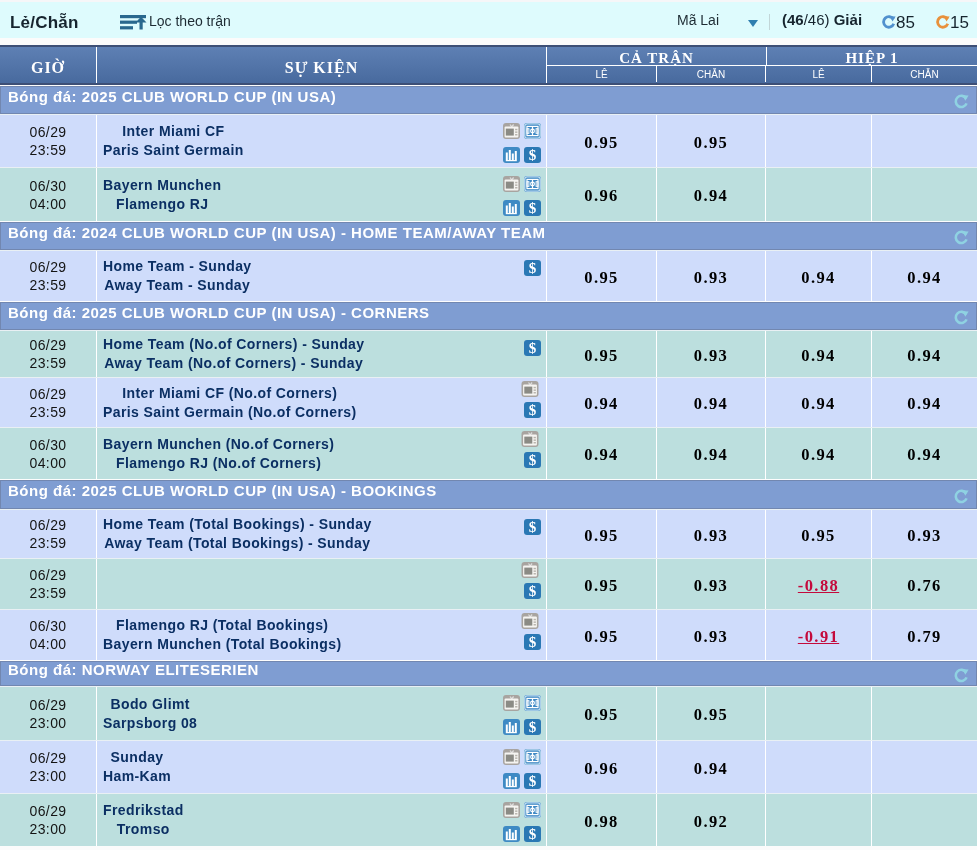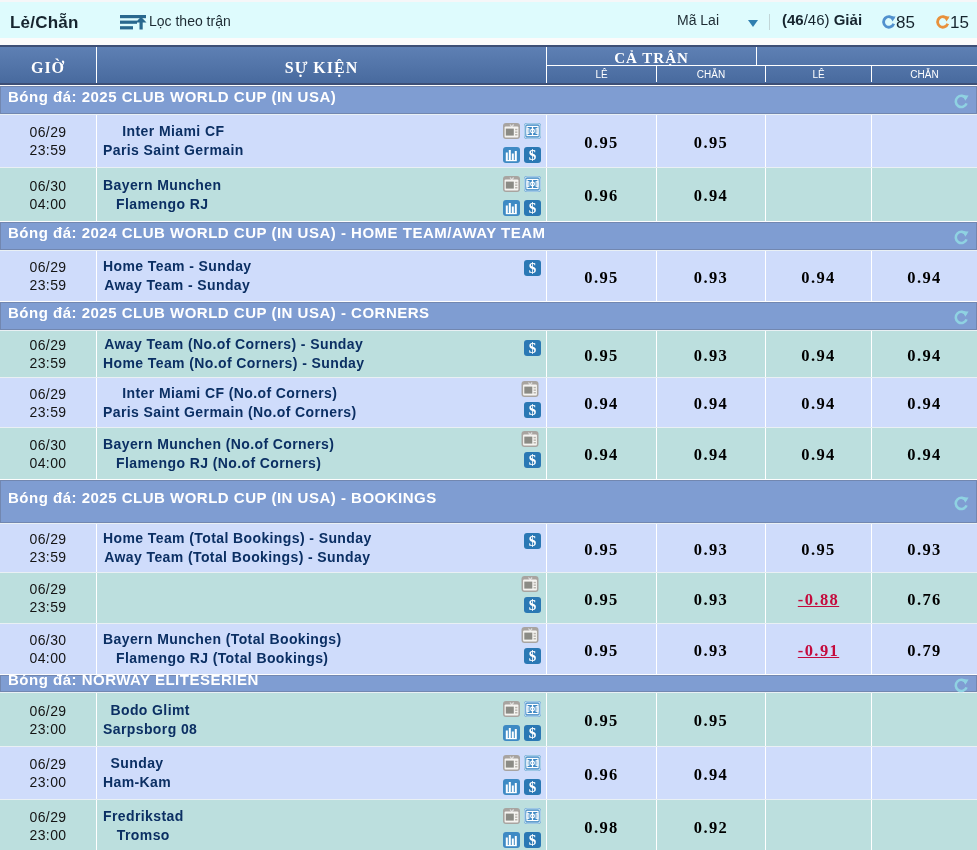--- a/index.html
+++ b/index.html
@@ -71,20 +71,21 @@
 <polygon points="9.5,1.2 15.6,1.6 12.3,6.8" fill="#e8913c"></polygon>
 </svg>15</div>
 </div>
 <div class="gap"></div>
 <div class="thead">
   <div class="hg">GIỜ</div>
   <div class="he">SỰ KIỆN</div>
   <div class="hr">
     <div class="top">
         <div>CẢ TRẬN</div>
+        <div>HIỆP 1</div>
       </div>
     <div class="bot">
         <div class="b1">LÊ</div>
         <div class="b2">CHẴN</div>
         <div class="b3">LÊ</div>
         <div class="b4">CHẴN</div>
       </div>
   </div>
 </div>
 <div class="band" style="height:29px">
@@ -222,22 +223,22 @@
 <polygon points="9.5,1.2 15.6,1.6 12.3,6.8" fill="#8fd2e2"></polygon>
 </svg>
   </div>
 <div class="row grn" style="height:47px">
 <div class="cg">
       <div>06/29</div>
       <div>23:59</div>
     </div>
 <div class="ce">
       <div class="tn">
+        <div>Home Team (No.of Corners) - Sunday</div>
         <div>Away Team (No.of Corners) - Sunday</div>
-        <div>Home Team (No.of Corners) - Sunday</div>
       </div>
       <svg class="ic" style="left:427px;top:9px" width="17" height="16" viewBox="0 0 17 16">
 <rect width="17" height="16" rx="3" fill="#2a78b4"></rect>
 <text x="8.5" y="13" text-anchor="middle" font-family="Liberation Serif, serif" font-size="15" font-weight="bold" fill="#fff">$</text>
 </svg>
     </div>
 <div class="co" style="width:110px">0.95</div>
     <div class="co" style="width:109px">0.93</div>
     <div class="co" style="width:106px">0.94</div>
     <div class="co" style="width:105px;border-right:none">0.94</div>
@@ -293,21 +294,21 @@
       <svg class="ic" style="left:427px;top:24px" width="17" height="16" viewBox="0 0 17 16">
 <rect width="17" height="16" rx="3" fill="#2a78b4"></rect>
 <text x="8.5" y="13" text-anchor="middle" font-family="Liberation Serif, serif" font-size="15" font-weight="bold" fill="#fff">$</text>
 </svg>
     </div>
 <div class="co" style="width:110px">0.94</div>
     <div class="co" style="width:109px">0.94</div>
     <div class="co" style="width:106px">0.94</div>
     <div class="co" style="width:105px;border-right:none">0.94</div>
 </div>
-<div class="band" style="height:44px">
+<div class="band" style="height:30px">
     <span>Bóng đá: 2025 CLUB WORLD CUP (IN USA) - BOOKINGS</span>
 <svg class="bref" width="16" height="16" viewBox="0 0 16 16">
 <path d="M 13.2 4.6 A 5.6 5.6 0 1 0 13.6 9.4" fill="none" stroke="#8fd2e2" stroke-width="2.6"></path>
 <polygon points="9.5,1.2 15.6,1.6 12.3,6.8" fill="#8fd2e2"></polygon>
 </svg>
   </div>
 <div class="row lav" style="height:49px">
 <div class="cg">
       <div>06/29</div>
       <div>23:59</div>
@@ -352,43 +353,43 @@
     <div class="co red" style="width:106px">-0.88</div>
     <div class="co" style="width:105px;border-right:none">0.76</div>
 </div>
 <div class="row lav" style="height:51px">
 <div class="cg">
       <div>06/30</div>
       <div>04:00</div>
     </div>
 <div class="ce">
       <div class="tn">
+        <div>Flamengo RJ (Total Bookings)</div>
         <div>Bayern Munchen (Total Bookings)</div>
-        <div>Flamengo RJ (Total Bookings)</div>
       </div>
       <svg class="ic" style="left:424px;top:3px" width="18" height="16" viewBox="0 0 17 16">
 <rect width="17" height="16" rx="3" fill="#a8a4a0"></rect>
 <path d="M7 1.5 L8.7 3.8 L10.6 1.5" stroke="#ddd" stroke-width="1.2" fill="none"></path>
 <rect x="1.6" y="3.6" width="13.8" height="10.8" rx="1" fill="#f5f4f1"></rect>
 <rect x="2.8" y="5.6" width="8" height="7" fill="#8b8b85"></rect>
 <rect x="12.1" y="5.8" width="2.3" height="1.5" fill="#b9b5ae"></rect>
 <rect x="12.1" y="8.4" width="2.3" height="1.5" fill="#b9b5ae"></rect>
 <rect x="12.1" y="11" width="2.3" height="1.5" fill="#b9b5ae"></rect>
 </svg>
       <svg class="ic" style="left:427px;top:24px" width="17" height="16" viewBox="0 0 17 16">
 <rect width="17" height="16" rx="3" fill="#2a78b4"></rect>
 <text x="8.5" y="13" text-anchor="middle" font-family="Liberation Serif, serif" font-size="15" font-weight="bold" fill="#fff">$</text>
 </svg>
     </div>
 <div class="co" style="width:110px">0.95</div>
     <div class="co" style="width:109px">0.93</div>
     <div class="co red" style="width:106px">-0.91</div>
     <div class="co" style="width:105px;border-right:none">0.79</div>
 </div>
-<div class="band" style="height:18px">
+<div class="band" style="height:26px">
     <span>Bóng đá: NORWAY ELITESERIEN</span>
 <svg class="bref" width="16" height="16" viewBox="0 0 16 16">
 <path d="M 13.2 4.6 A 5.6 5.6 0 1 0 13.6 9.4" fill="none" stroke="#8fd2e2" stroke-width="2.6"></path>
 <polygon points="9.5,1.2 15.6,1.6 12.3,6.8" fill="#8fd2e2"></polygon>
 </svg>
   </div>
 <div class="row grn" style="height:54px">
 <div class="cg">
       <div>06/29</div>
       <div>23:00</div>

